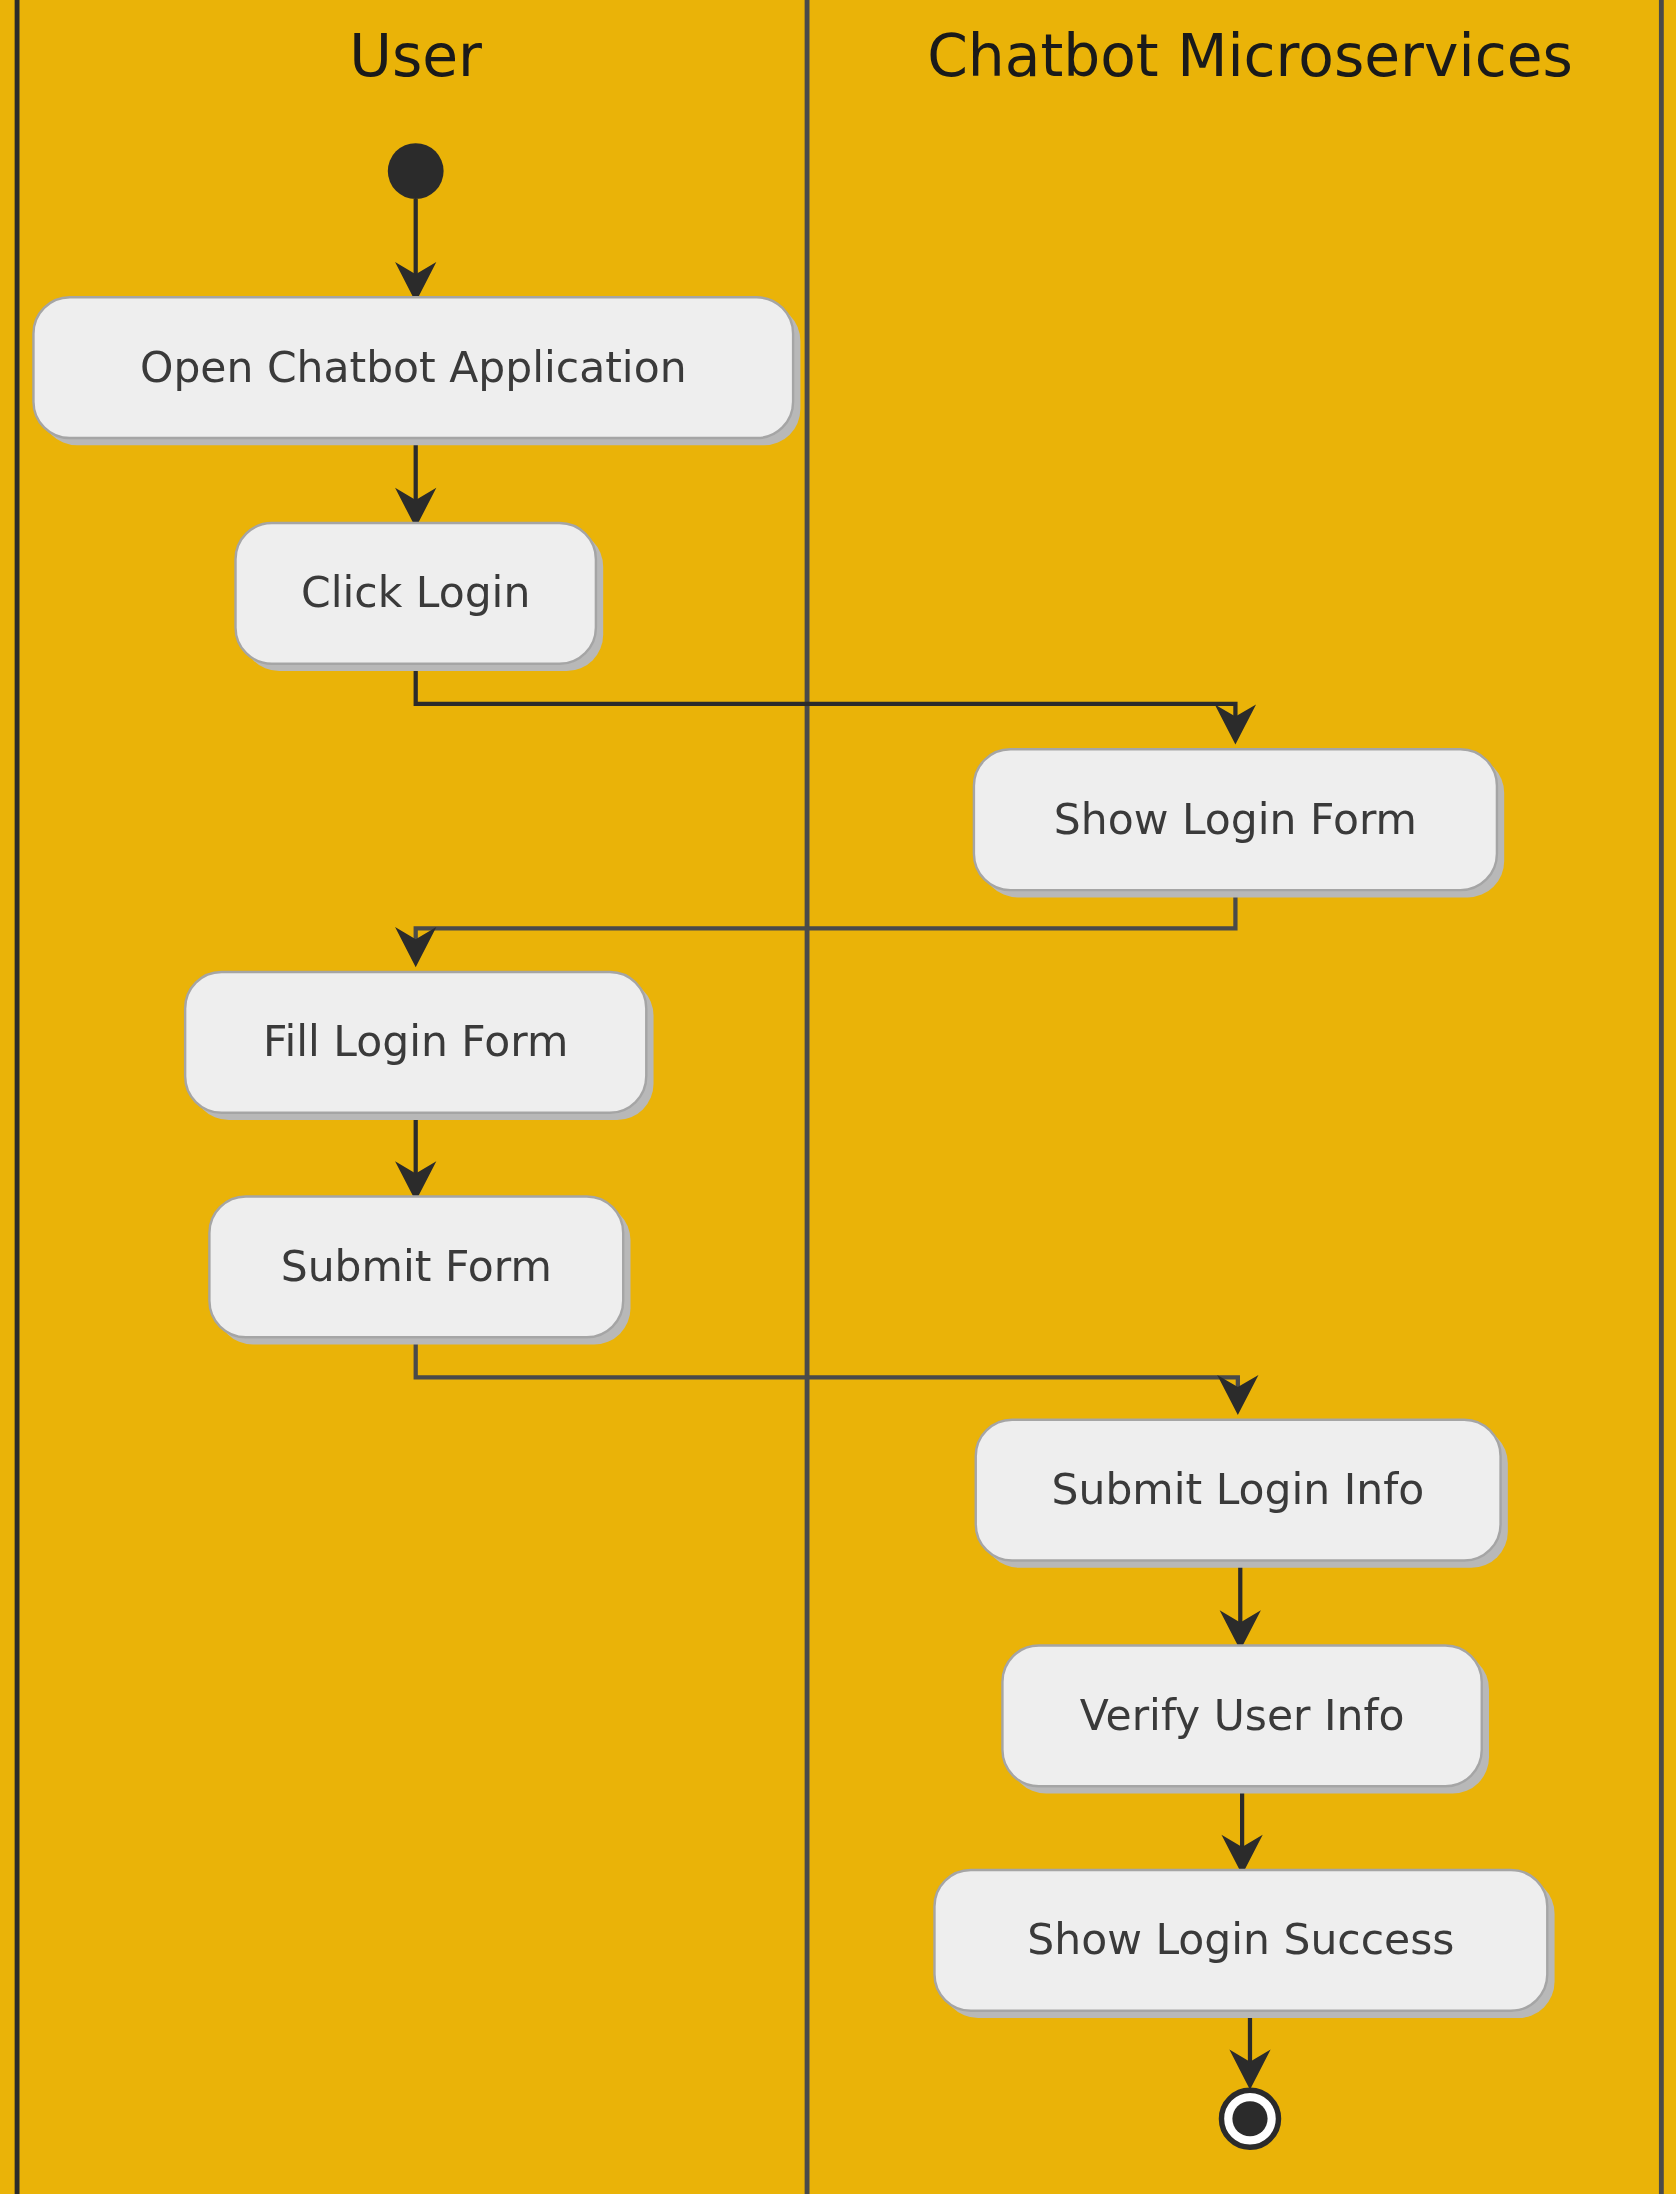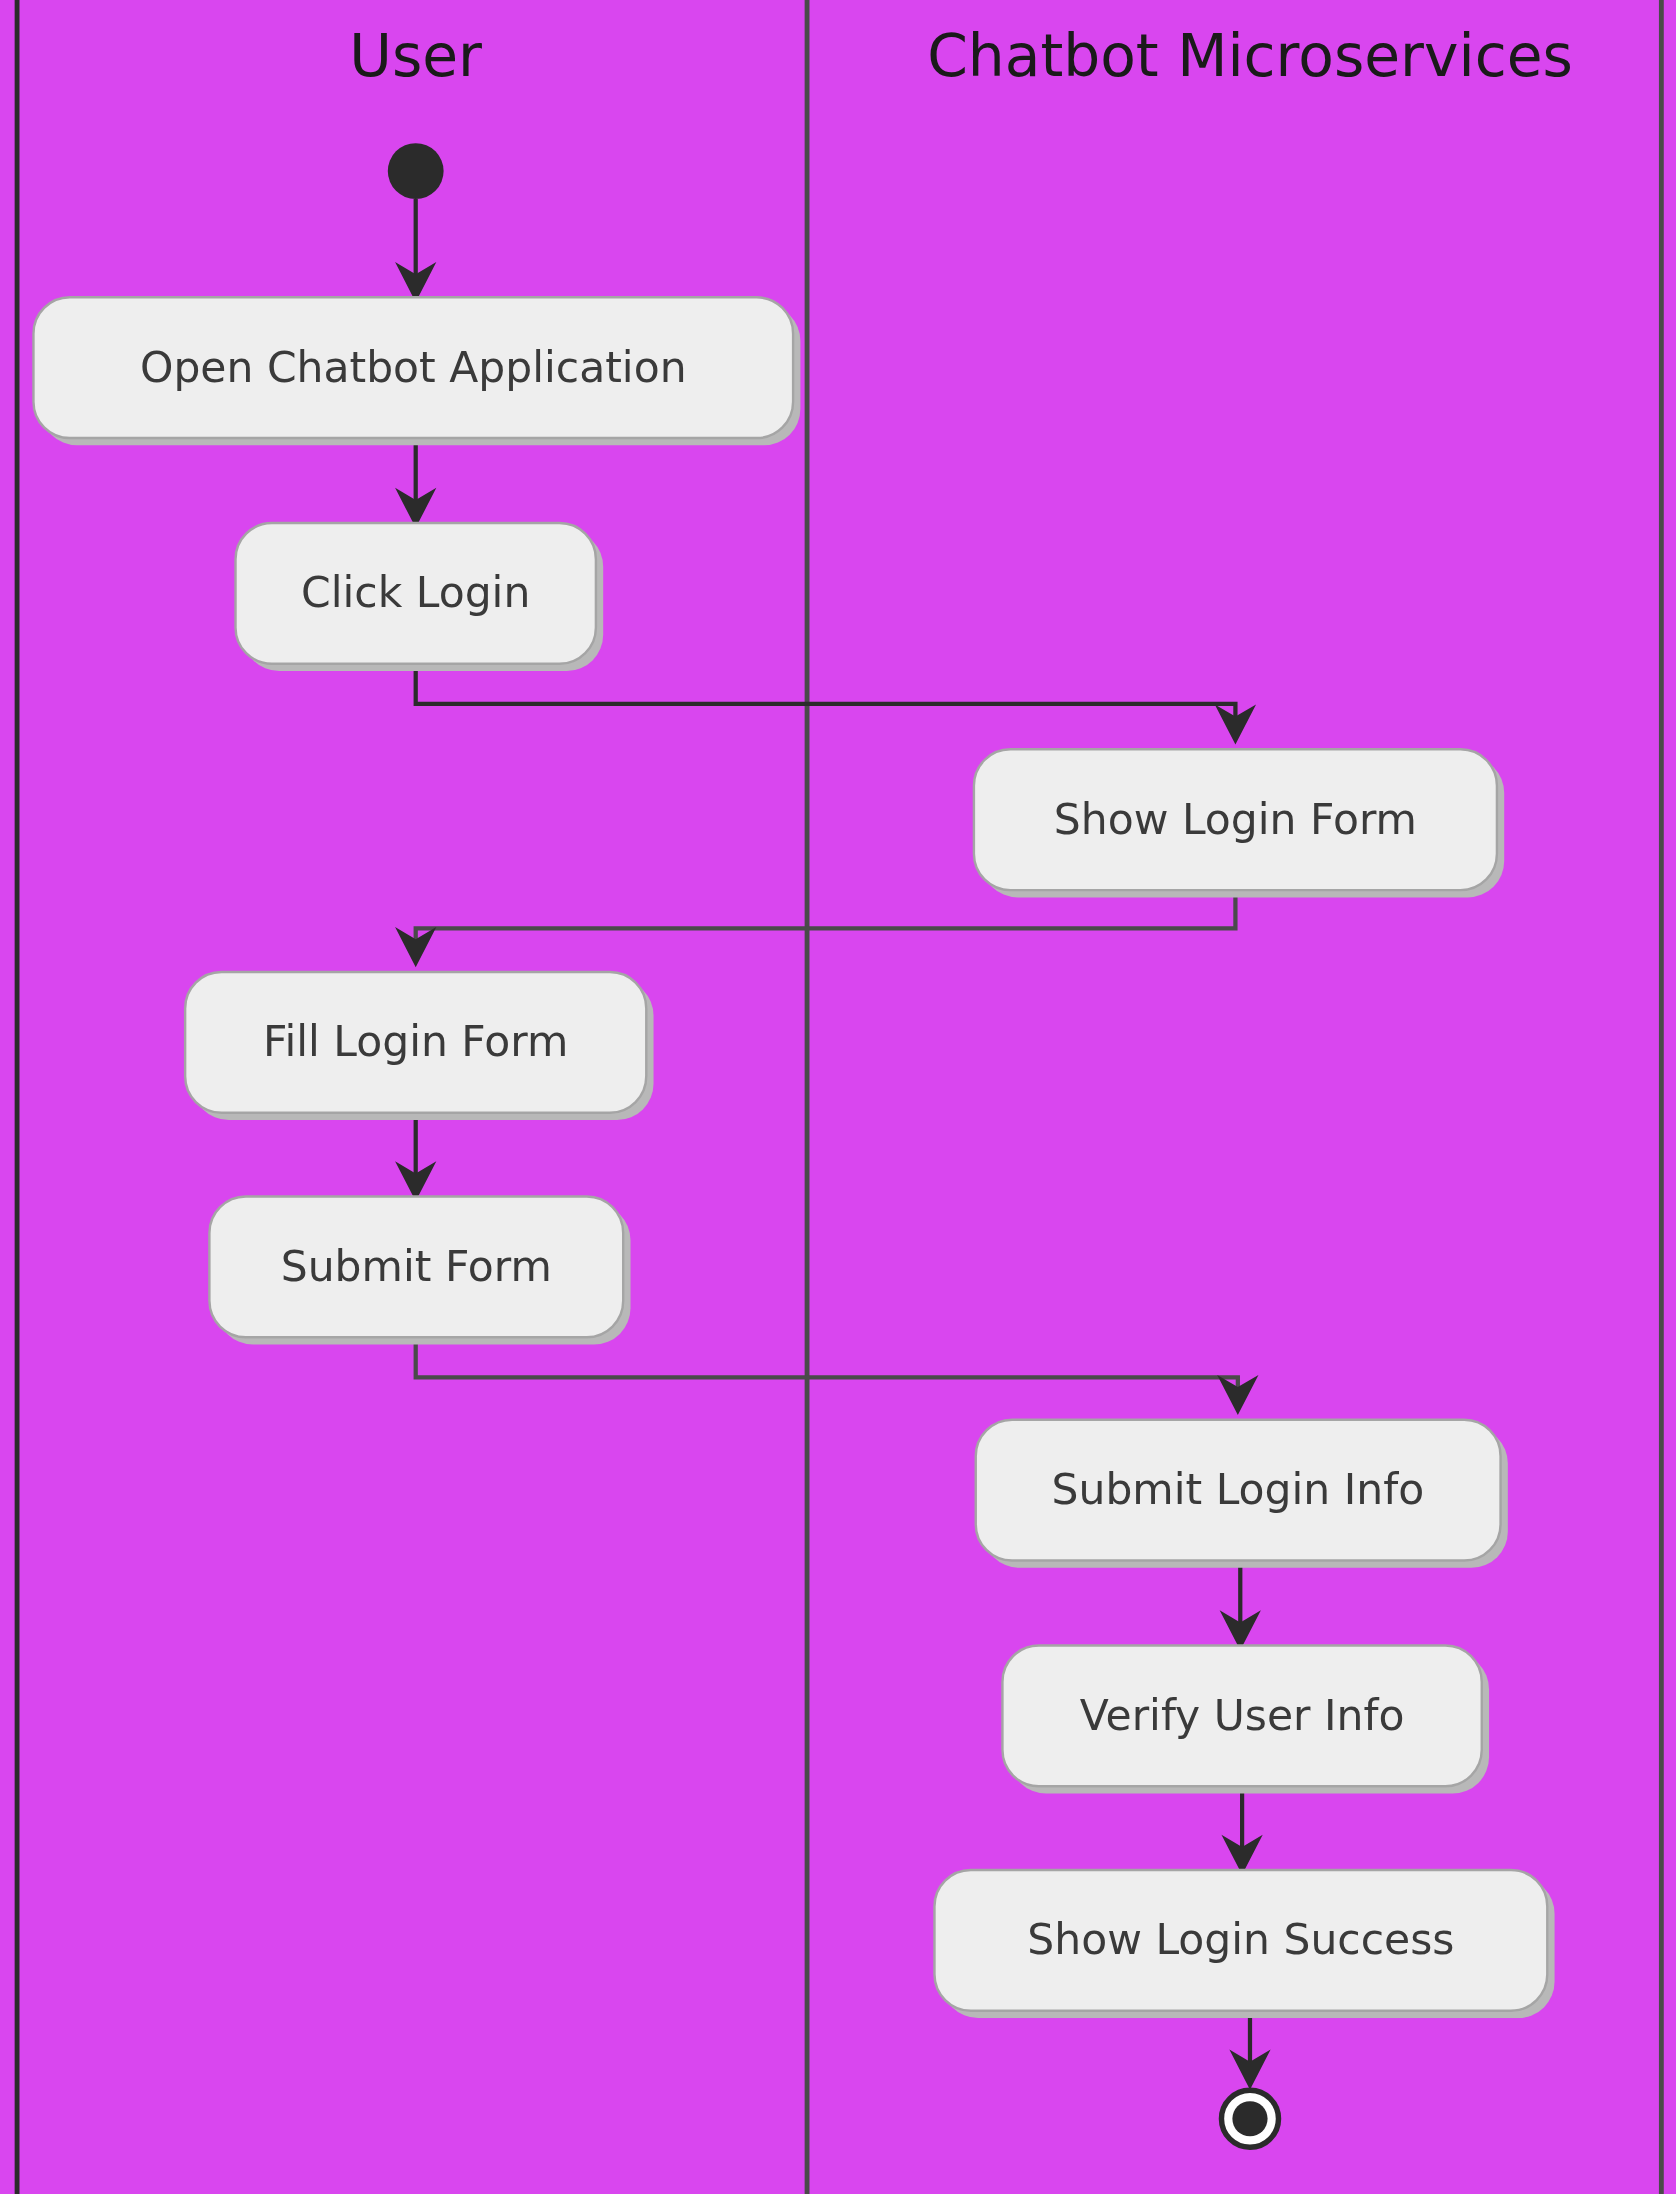--- a/index.html
+++ b/index.html
@@ -8,21 +8,21 @@
     padding: 0;
     background: #ffffff;
   }
   body {
     font-family: "DejaVu Sans", sans-serif;
   }
   #diagram-root {
     position: relative;
     width: 1676px;
     height: 2194px;
-    background: #d946ef;
+    background: #eab308;
     overflow: hidden;
   }
   #diagram-svg {
     position: absolute;
     top: 0;
     left: 0;
     width: 1676px;
     height: 2194px;
     display: block;
   }

